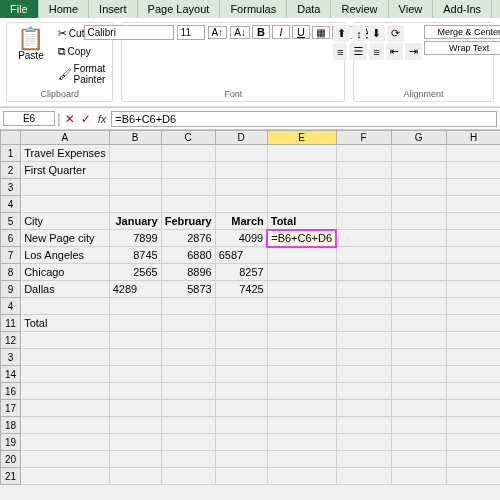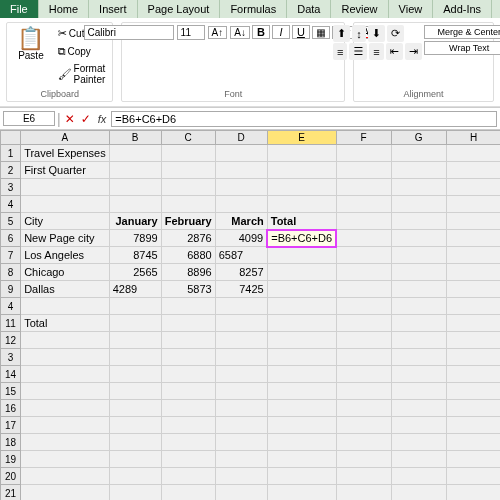--- a/index.html
+++ b/index.html
@@ -336,31 +336,20 @@
           <td class="cell" style="min-width: 78px;"></td>
           <td class="cell" style="text-align: right; min-width: 52px;"></td>
           <td class="cell" style="text-align: right; min-width: 52px;"></td>
           <td class="cell" style="text-align: right; min-width: 52px;"></td>
           <td class="cell" style="min-width: 55px;"></td>
           <td class="cell"></td>
           <td class="cell"></td>
           <td class="cell"></td>
         </tr>
         <tr>
-          <td class="row-header">15</td>
-          <td class="cell" style="min-width: 78px;"></td>
-          <td class="cell" style="text-align: right; min-width: 52px;"></td>
-          <td class="cell" style="text-align: right; min-width: 52px;"></td>
-          <td class="cell" style="text-align: right; min-width: 52px;"></td>
-          <td class="cell" style="min-width: 55px;"></td>
-          <td class="cell"></td>
-          <td class="cell"></td>
-          <td class="cell"></td>
-        </tr>
-        <tr>
           <td class="row-header">16</td>
           <td class="cell" style="min-width: 78px;"></td>
           <td class="cell" style="text-align: right; min-width: 52px;"></td>
           <td class="cell" style="text-align: right; min-width: 52px;"></td>
           <td class="cell" style="text-align: right; min-width: 52px;"></td>
           <td class="cell" style="min-width: 55px;"></td>
           <td class="cell"></td>
           <td class="cell"></td>
           <td class="cell"></td>
         </tr>

